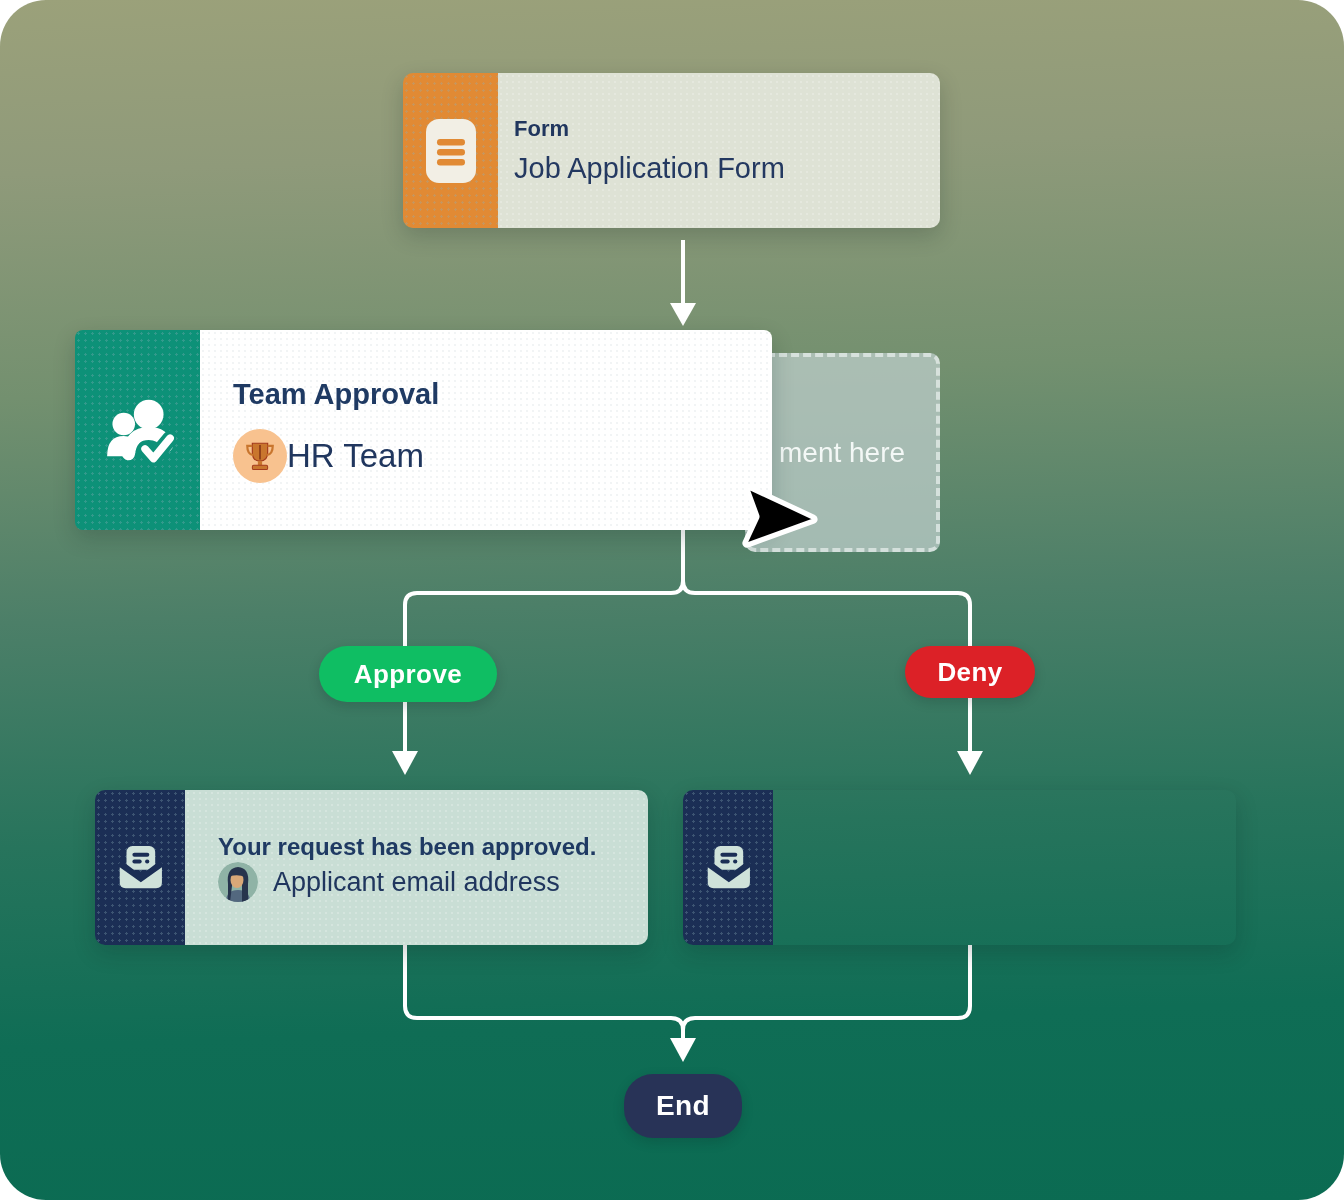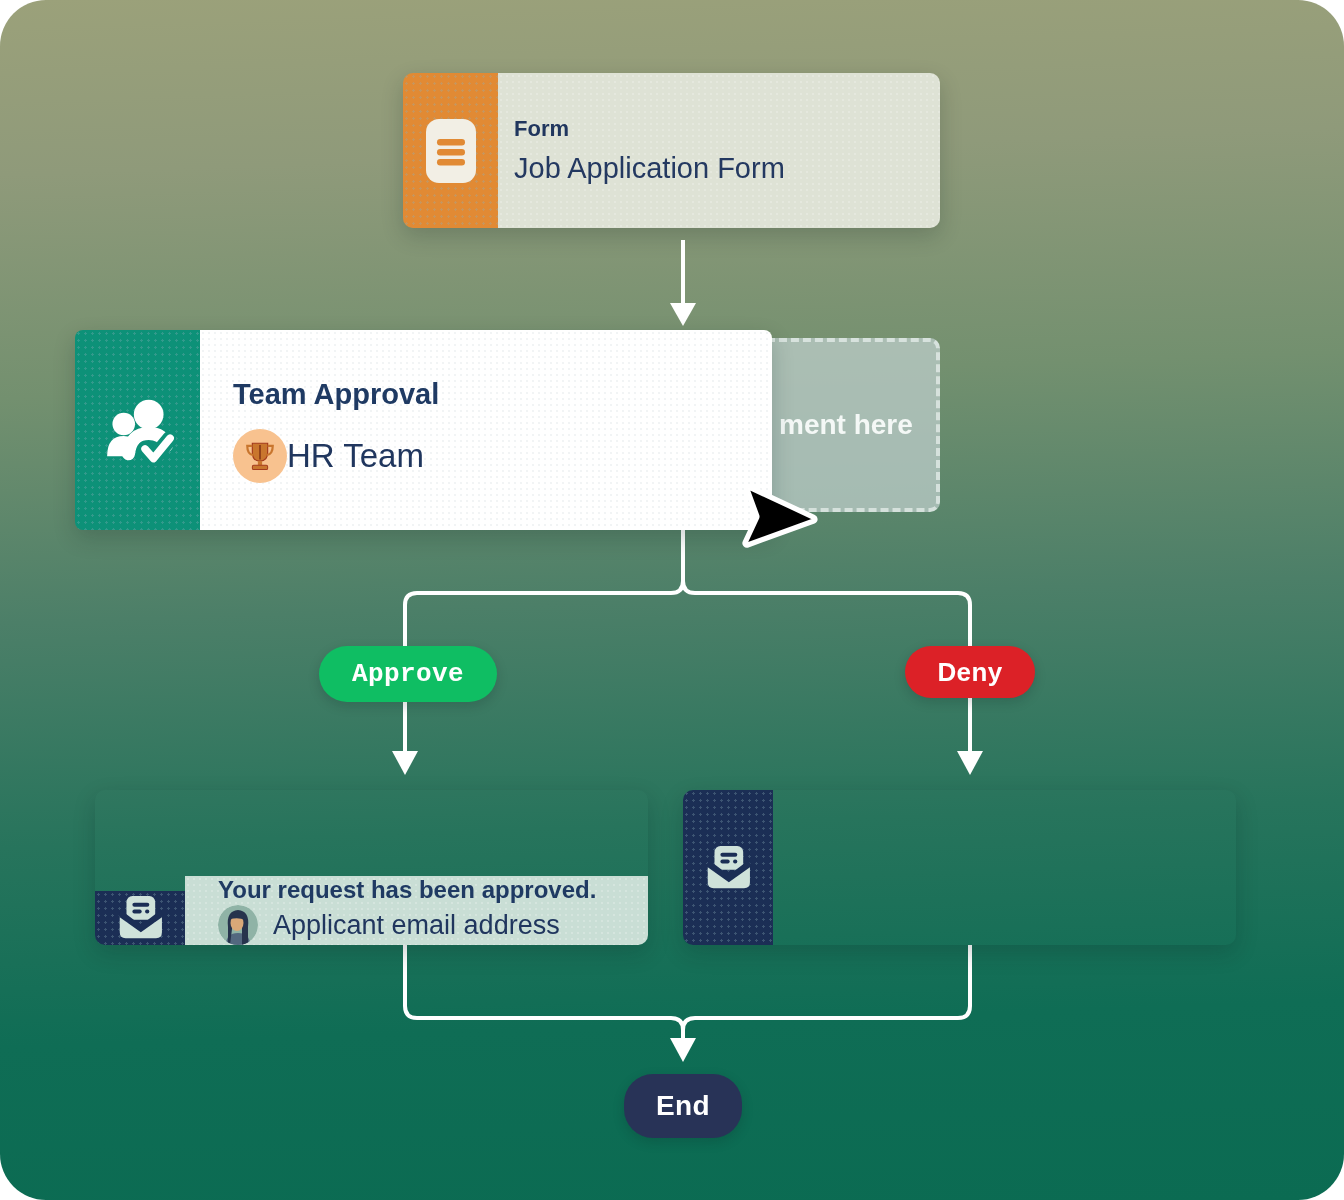--- a/index.html
+++ b/index.html
@@ -49,43 +49,43 @@
   .approval-node .body { background-color:#ffffff; padding-left:33px;
     background-image: radial-gradient(rgba(180,195,200,0.18) 1px, transparent 1px); }
   .approval-title { font-size:29px; font-weight:bold; color:#1f3a63; }
   .assignee-row { display:flex; align-items:center; margin-top:18px; }
   .trophy-avatar { width:54px; height:54px; border-radius:50%; background:#f8c28f;
     display:flex; align-items:center; justify-content:center; }
   .assignee-name { font-size:33px; color:#20365e; white-space:nowrap; }
 
   
   .drop-placeholder {
-    position:absolute; left:745px; top:338px; width:195px; height:174px; z-index:2;
+    position:absolute; left:745px; top:353px; width:195px; height:199px; z-index:2;
     background: rgba(186,202,199,0.78);
     border: 4px dashed rgba(246,250,248,0.60);
     border-radius:10px;
-    display:flex; align-items:center;font-weight:bold;
+    display:flex; align-items:center;
   }
   .drop-placeholder span {
     padding-left:30px; font-size:28px; color:rgba(252,254,253,0.90); white-space:nowrap;
   }
 
   
   .pill {
     position:absolute; z-index:2; display:flex; align-items:center; justify-content:center;
     border-radius:29px; color:#ffffff; font-weight:bold; font-size:26px; letter-spacing:0.4px;
     box-shadow: 0 4px 12px rgba(10,30,30,0.18);
   }
-  .approve-pill { left:319px; top:646px; width:178px; height:56px; background:#0fbe63;font-family:Liberation Mono, monospace; }
+  .approve-pill { left:319px; top:646px; width:178px; height:56px; background:#0fbe63; }
   .deny-pill    { left:905px; top:646px; width:130px; height:52px; background:#dc2127; }
   .end-pill     { left:624px; top:1074px; width:118px; height:64px; background:#283357; font-size:28px; z-index:2;}
 
   
   .email-node { top:790px; width:553px; height:155px; border-radius:10px; z-index:2; }
-  .email-approved { left:95px;align-items:flex-end; }
+  .email-approved { left:95px; }
   .email-denied   { left:683px; }
   .email-node .accent { width:90px; background-color:#1b2e55; }
   .email-node .body { background-color:#c9ded5; padding-left:33px; }
   .email-title { font-size:24px; font-weight:bold; color:#1f3a63; white-space:nowrap; }
   .recipient-row { display:flex; align-items:center; gap:15px; margin-top:1px; }
   .recipient-name { font-size:27px; color:#20365e; white-space:nowrap; }
   .photo-avatar { width:40px; height:40px; border-radius:50%; overflow:hidden; flex:0 0 auto; }
 
   
   .cursor { position:absolute; left:723px; top:478px; z-index:5; }

